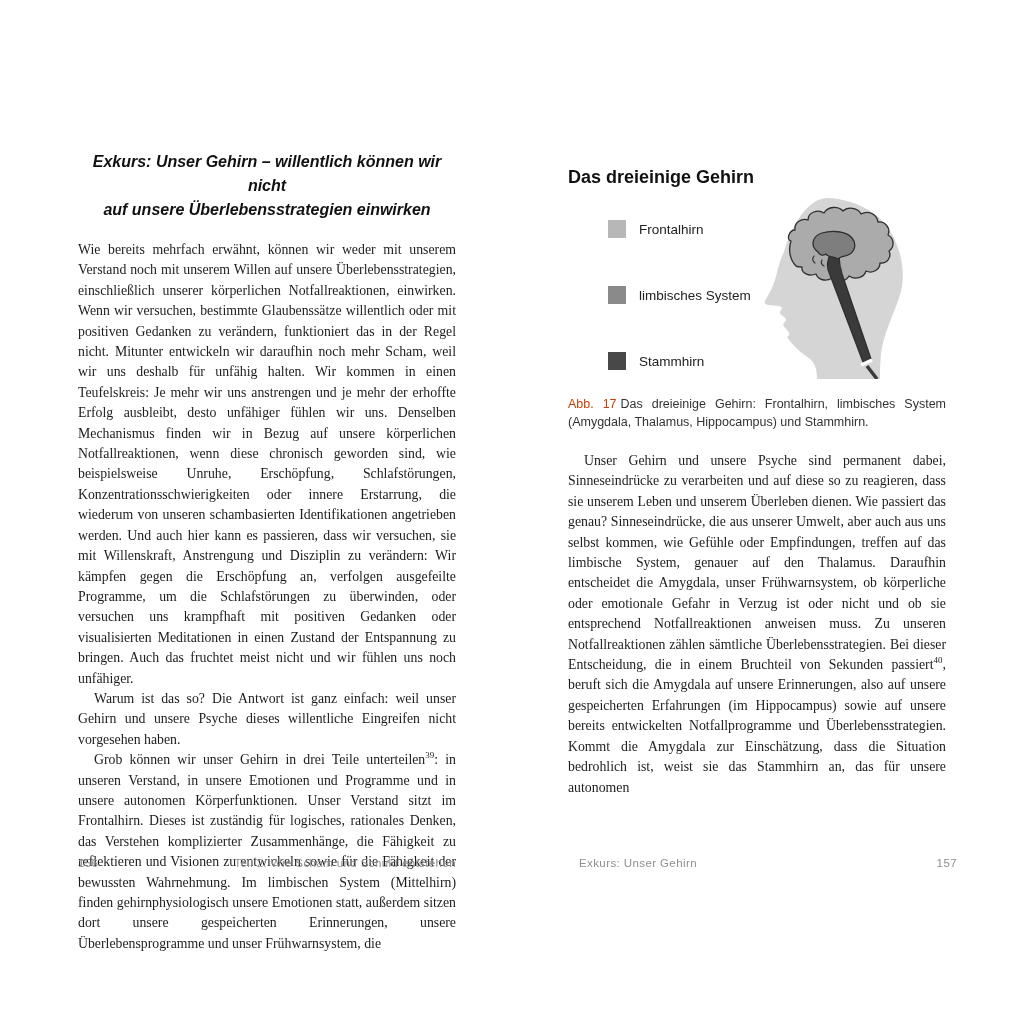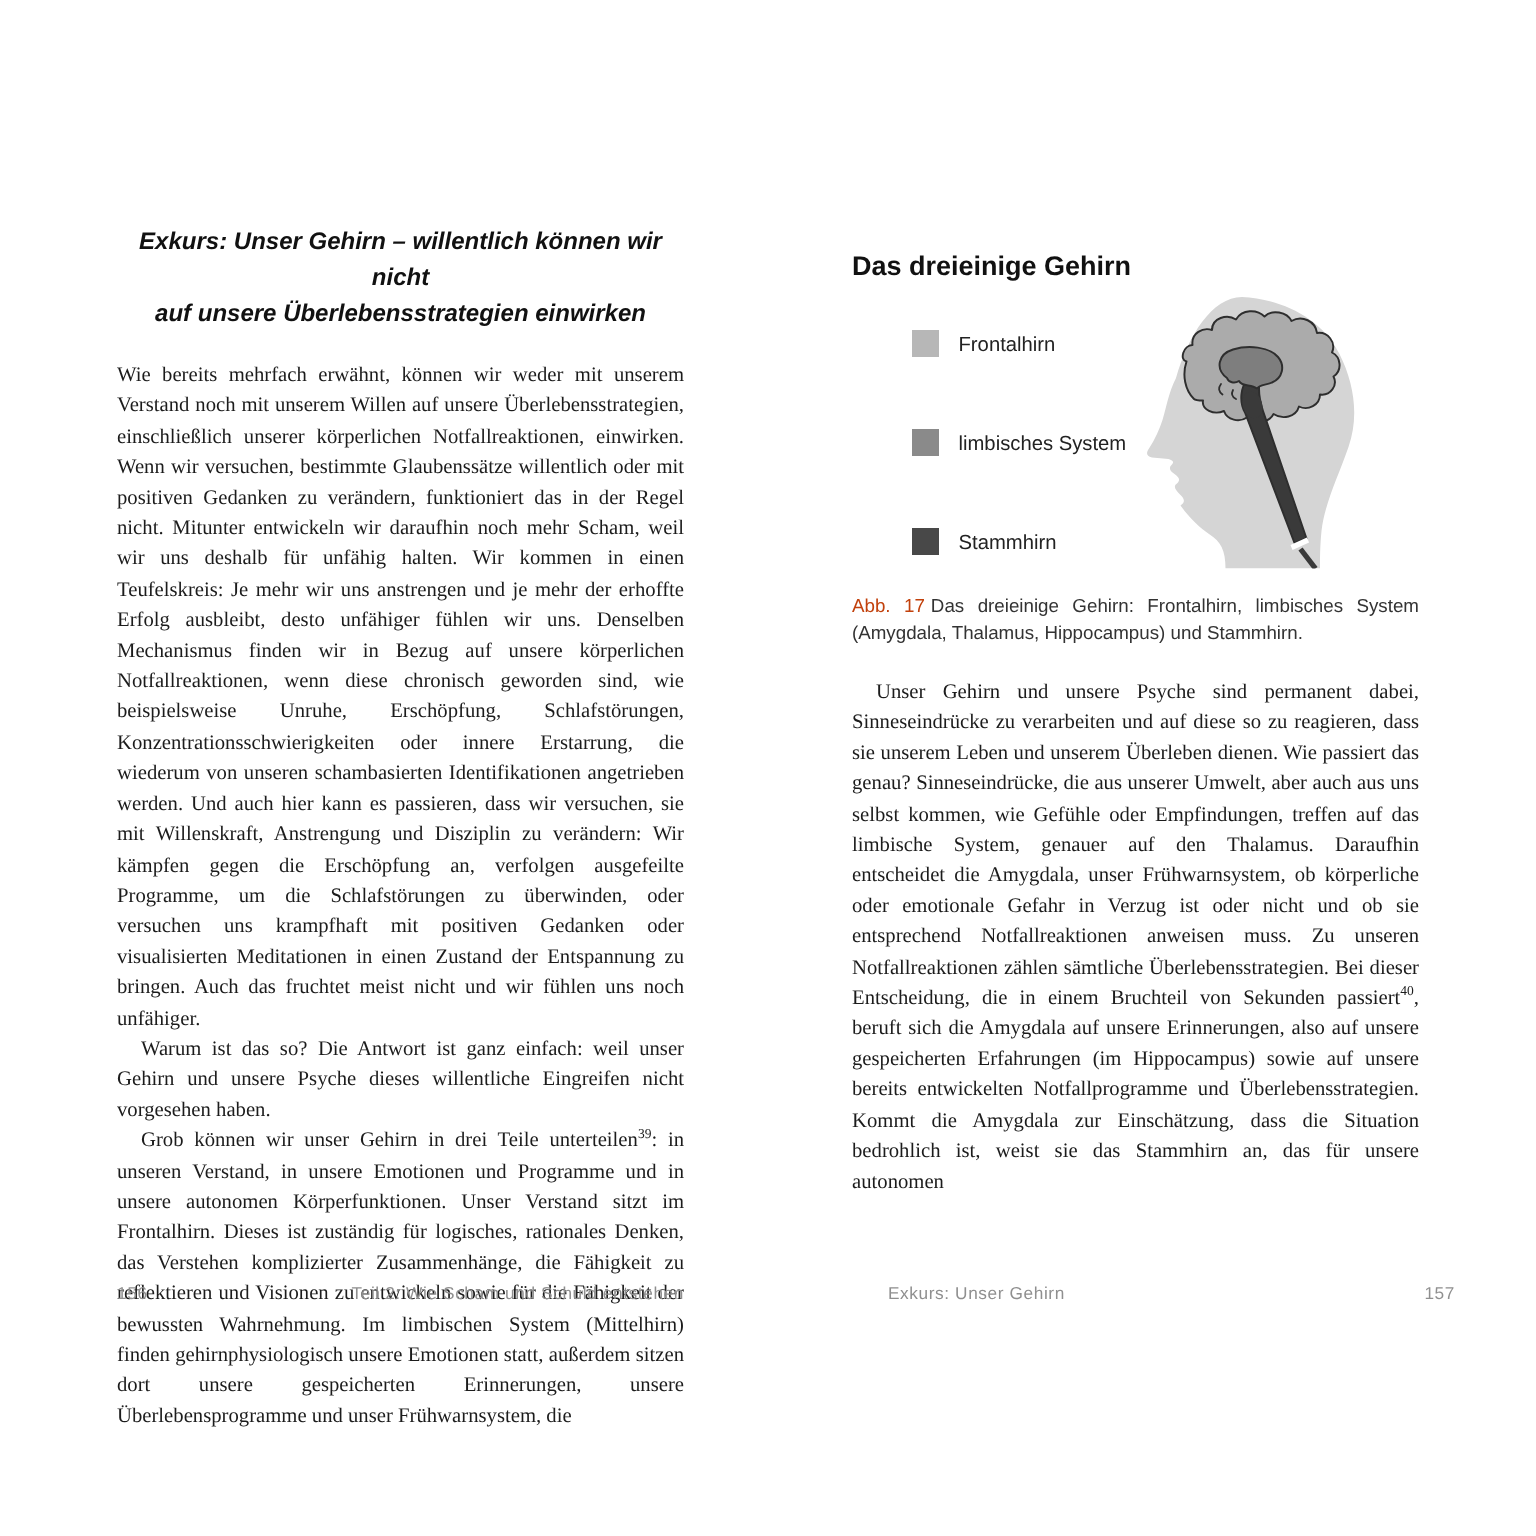--- a/index.html
+++ b/index.html
@@ -62,21 +62,21 @@
   .figure-caption .caption-label { font-weight: normal; margin-right: 4px; color: #c2410c; }
 
   .page-footer {
     position: absolute; top: 857px; width: 378px;
     display: flex; justify-content: space-between; align-items: center;
     font-family: "Liberation Sans", sans-serif;
     font-size: 11.5px; letter-spacing: 0.4px;
     color: #8f8f8f;
   }
   #left-footer  { left: 78px; }
-  #right-footer { left: 592px; gap: 42px; }
+  #right-footer { left: 579px; gap: 42px; }
 </style>
 </head>
 <body>
 
 <div class="page-column" id="left-page">
   <div class="section-heading">
     <span style="display:block">Exkurs: Unser Gehirn – willentlich können wir nicht</span>
     <span style="display:block">auf unsere Überlebensstrategien einwirken</span>
   </div>
   <p class="body-para">Wie bereits mehrfach erwähnt, können wir weder mit unserem Verstand noch mit unserem Willen auf unsere Überlebensstrategien, einschließlich unserer körperlichen Notfallreaktionen, einwirken. Wenn wir versuchen, bestimmte Glaubenssätze willentlich oder mit positiven Gedanken zu verändern, funktioniert das in der Regel nicht. Mitunter entwickeln wir daraufhin noch mehr Scham, weil wir uns deshalb für unfähig halten. Wir kommen in einen Teufelskreis: Je mehr wir uns anstrengen und je mehr der erhoffte Erfolg ausbleibt, desto unfähiger fühlen wir uns. Denselben Mechanismus finden wir in Bezug auf unsere körperlichen Notfallreaktionen, wenn diese chronisch geworden sind, wie beispielsweise Unruhe, Erschöpfung, Schlafstörungen, Konzentrationsschwierigkeiten oder innere Erstarrung, die wiederum von unseren schambasierten Identifikationen angetrieben werden. Und auch hier kann es passieren, dass wir versuchen, sie mit Willenskraft, Anstrengung und Disziplin zu verändern: Wir kämpfen gegen die Erschöpfung an, verfolgen ausgefeilte Programme, um die Schlafstörungen zu überwinden, oder versuchen uns krampfhaft mit positiven Gedanken oder visualisierten Meditationen in einen Zustand der Entspannung zu bringen. Auch das fruchtet meist nicht und wir fühlen uns noch unfähiger.</p>

